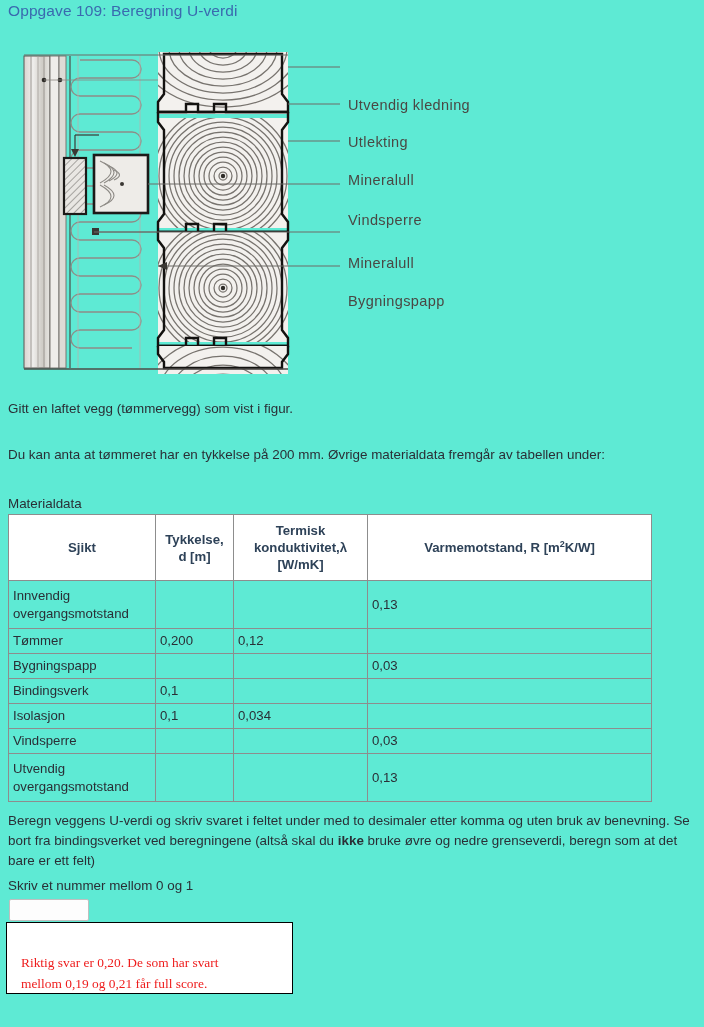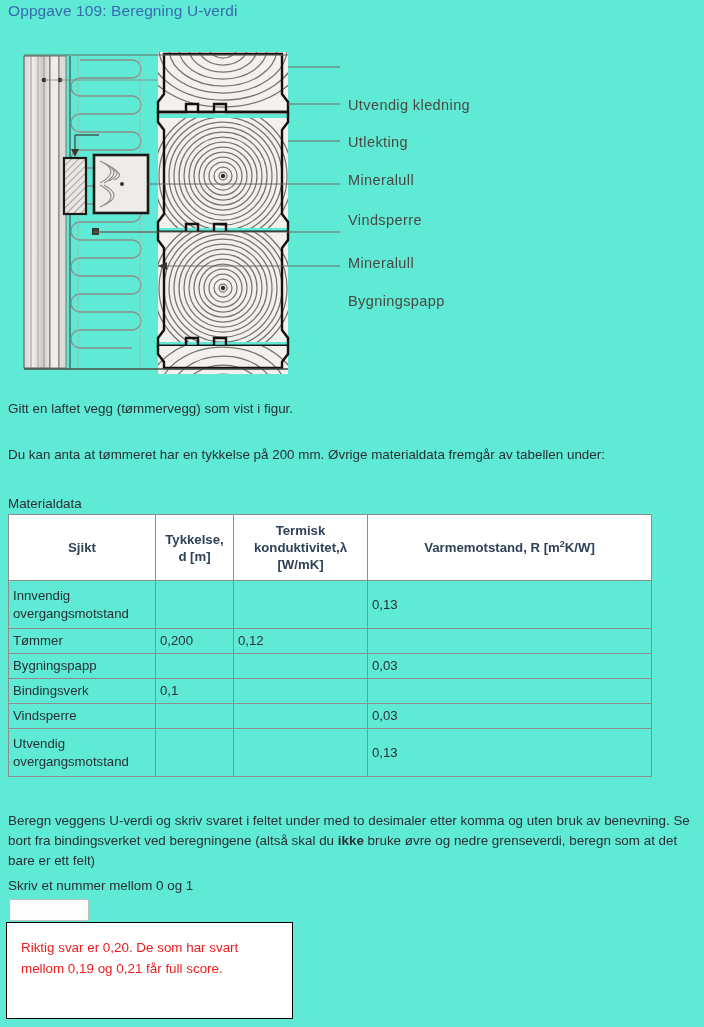--- a/index.html
+++ b/index.html
@@ -111,24 +111,25 @@
     font-family: "Liberation Sans", sans-serif;
     font-size: 13px;
     padding: 2px 4px;
     color: #2a2f36;
   }
 
   
   .feedback-box {
     position: absolute;
     left: 6px; top: 922px;
-    width: 287px; height: 97px;
+    width: 287px; height: 72px;
     border: 1.6px solid #000000;
     background: #ffffff;
-    padding: 14px 14px 0 14px;
+    padding: 29px 14px 0 14px;
+    font-family: Liberation Serif, serif;
   }
   .feedback-text {
     font-size: 13.4px;
     line-height: 21px;
     color: #ee1c1c;
   }
 
   .bold { font-weight: bold; text-align: center; }
   sup { font-size: 9px; vertical-align: super; line-height: 0; }
 </style>
@@ -372,20 +373,26 @@
         <td></td>
         <td>0,03</td>
       </tr>
       <tr class="row-short">
         <td>Bindingsverk</td>
         <td>0,1</td>
         <td></td>
         <td></td>
       </tr>
       <tr class="row-short">
+        <td>Isolasjon</td>
+        <td>0,1</td>
+        <td>0,034</td>
+        <td></td>
+      </tr>
+      <tr class="row-short">
         <td>Vindsperre</td>
         <td></td>
         <td></td>
         <td>0,03</td>
       </tr>
       <tr class="row-tall">
         <td>Utvendig overgangsmotstand</td>
         <td></td>
         <td></td>
         <td>0,13</td>

